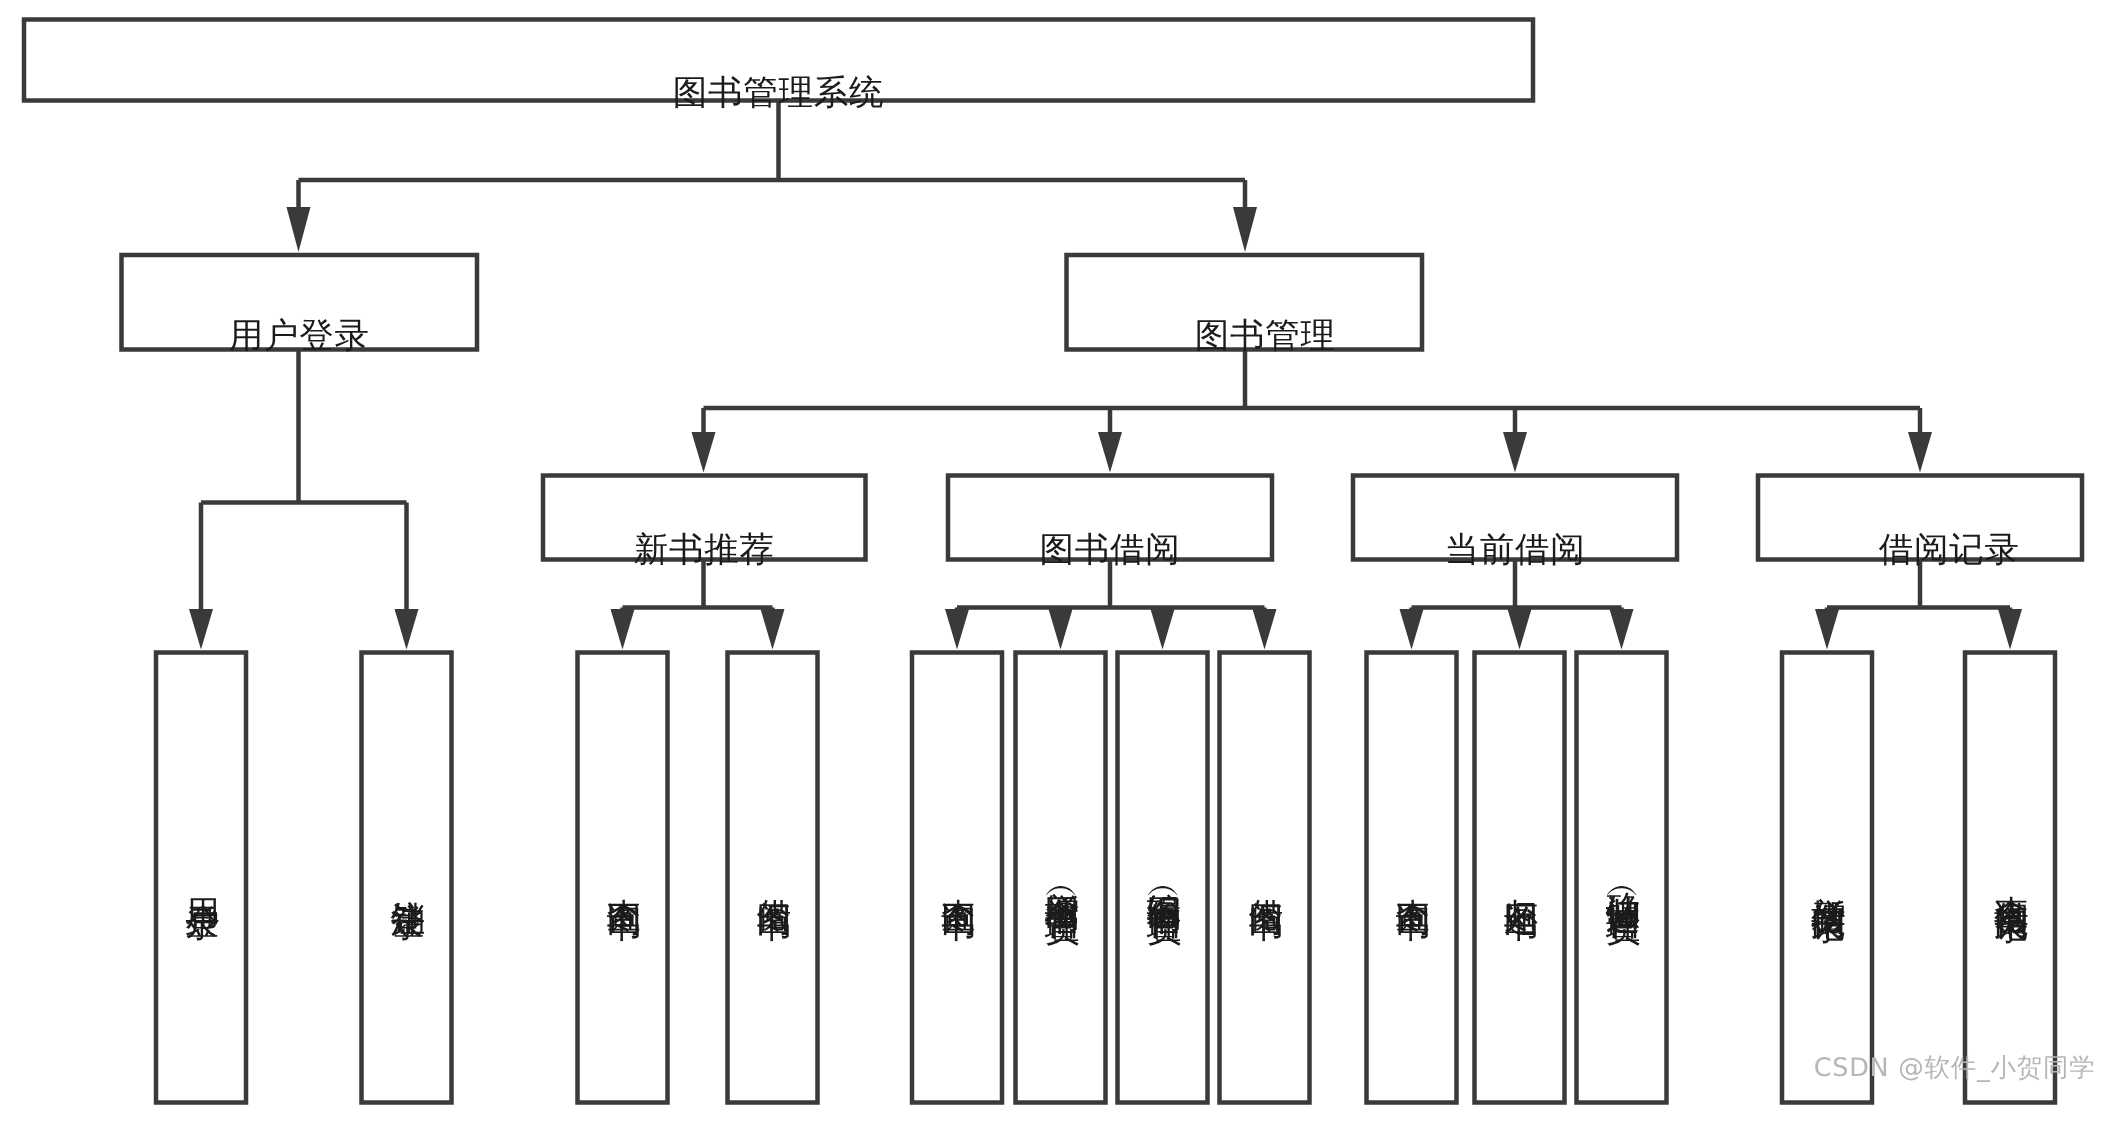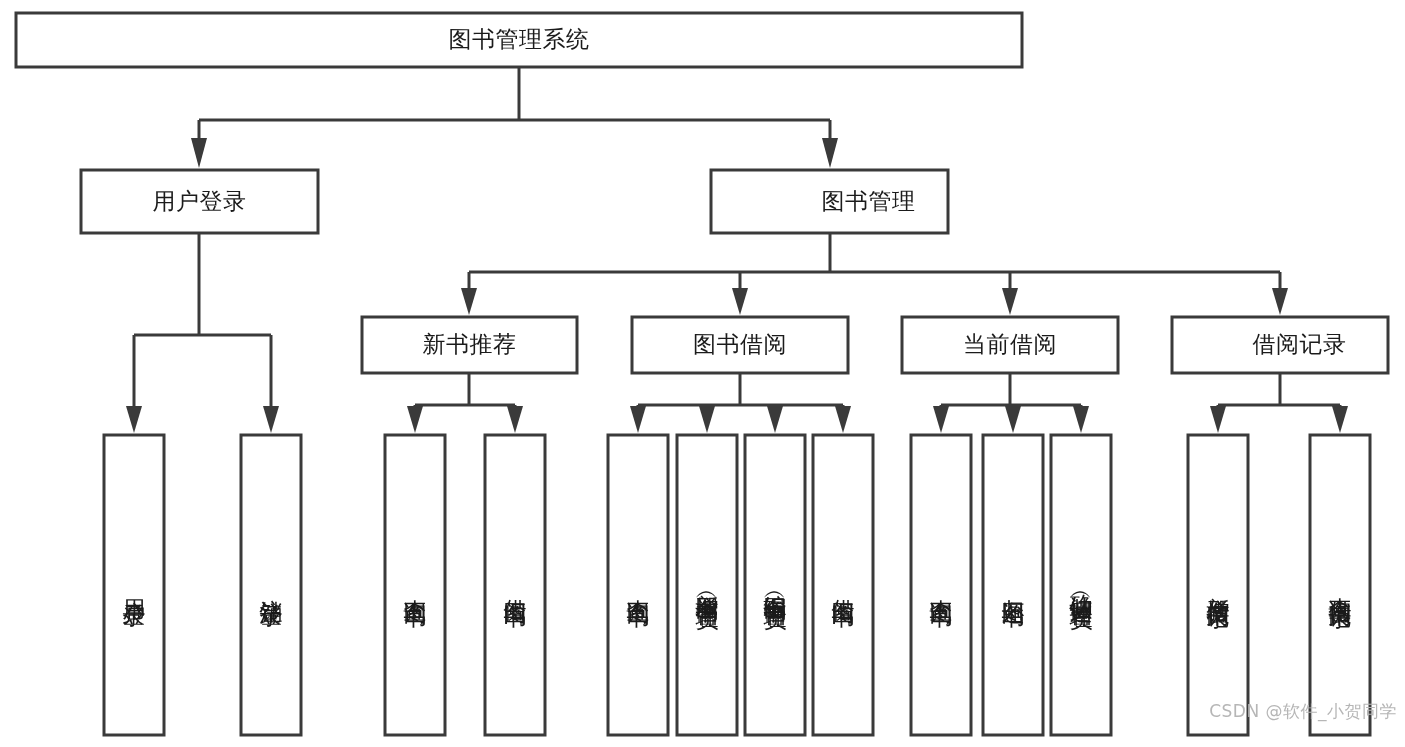--- a/index.html
+++ b/index.html
@@ -47,20 +47,21 @@
     justify-content: center;
     color: #1b1b1b;
     font-family: "DejaVu Sans", "Liberation Sans", sans-serif;
     pointer-events: none;
     box-sizing: border-box;
   }
   .label-h {
     font-size: 23px;
     letter-spacing: 0.5px;
     line-height: 1.2;
+    margin-top: 23px;
   }
   .label-v {
     writing-mode: vertical-rl;
     text-orientation: upright;
     font-size: 23px;
     line-height: 1.18;
     letter-spacing: 2px;
   }
   .watermark {
     position: absolute;
@@ -174,21 +175,21 @@
     <rect class="node-rect" x="911" y="435" width="60" height="300"></rect>
     <rect class="node-rect" x="983" y="435" width="60" height="300"></rect>
     <rect class="node-rect" x="1051" y="435" width="60" height="300"></rect>
     <rect class="node-rect" x="1188" y="435" width="60" height="300"></rect>
     <rect class="node-rect" x="1310" y="435" width="60" height="300"></rect>
   </svg>
 
   <div class="node-label label-h" style="left:16px; top:13px; width:1006px; height:54px;">图书管理系统</div>
 
   <div class="node-label label-h" style="left:81px; top:170px; width:237px; height:63px;">用户登录</div>
-  <div class="node-label label-h" style="left:750px; top:170px; width:237px; height:63px;">图书管理</div>
+  <div class="node-label label-h" style="left:725px; top:170px; width:237px; height:63px;">图书管理</div>
 
   <div class="node-label label-h" style="left:362px; top:317px; width:215px; height:56px;">新书推荐</div>
   <div class="node-label label-h" style="left:632px; top:317px; width:216px; height:56px;">图书借阅</div>
   <div class="node-label label-h" style="left:902px; top:317px; width:216px; height:56px;">当前借阅</div>
   <div class="node-label label-h" style="left:1172px; top:317px; width:216px; height:56px;padding-left:39px;">借阅记录</div>
 
   <div class="node-label label-v" style="left:104px; top:435px; width:60px; height:300px;">用户登录</div>
   <div class="node-label label-v" style="left:241px; top:435px; width:60px; height:300px;">注销登录</div>
   <div class="node-label label-v" style="left:385px; top:435px; width:60px; height:300px;">查询图书</div>
   <div class="node-label label-v" style="left:485px; top:435px; width:60px; height:300px;">借阅图书</div>

